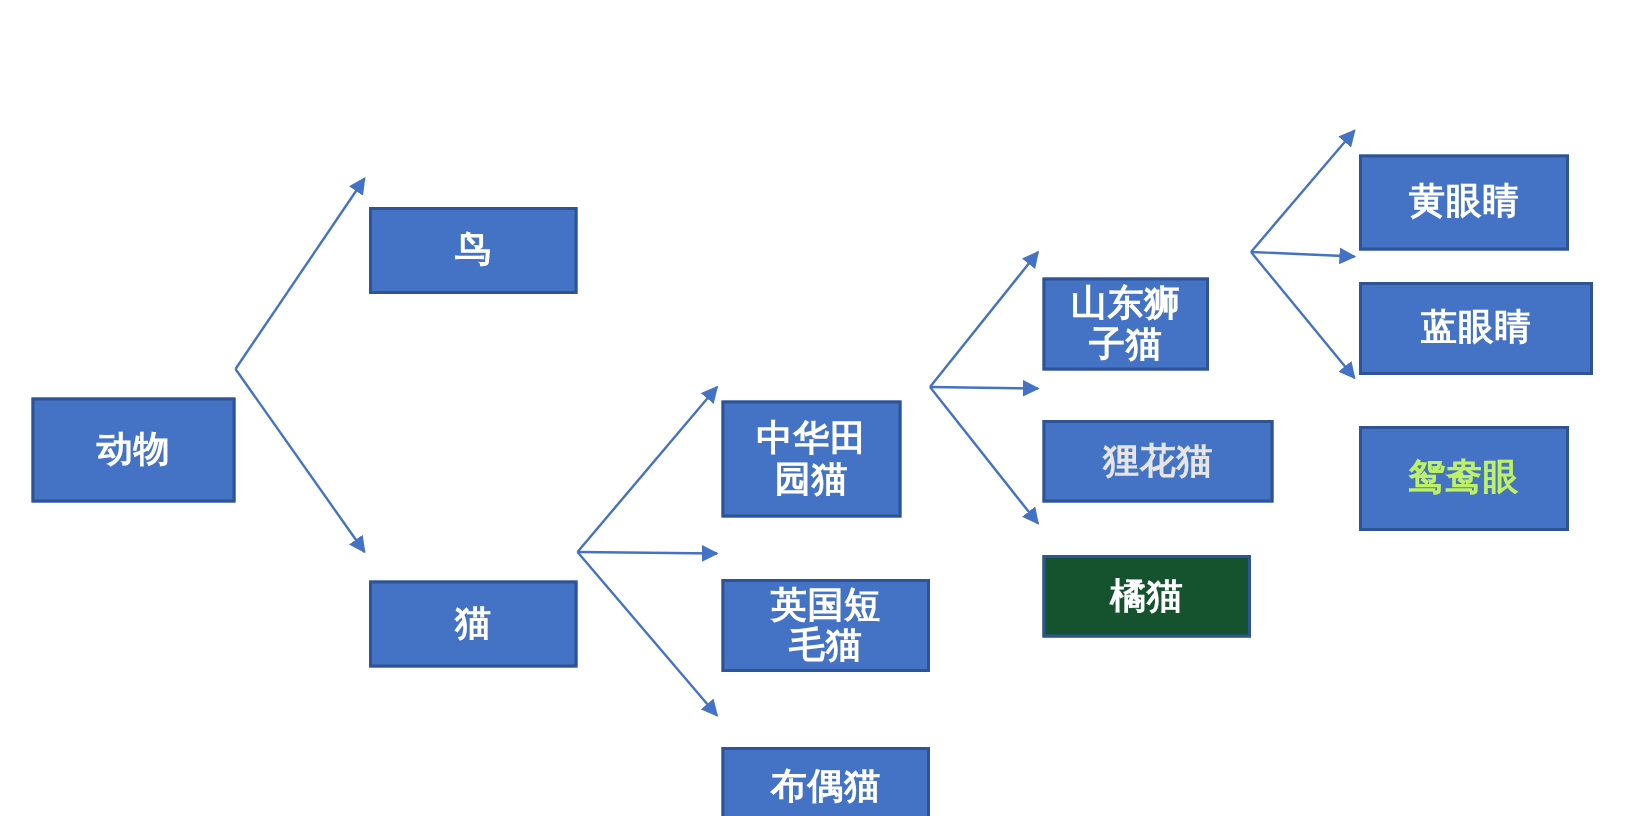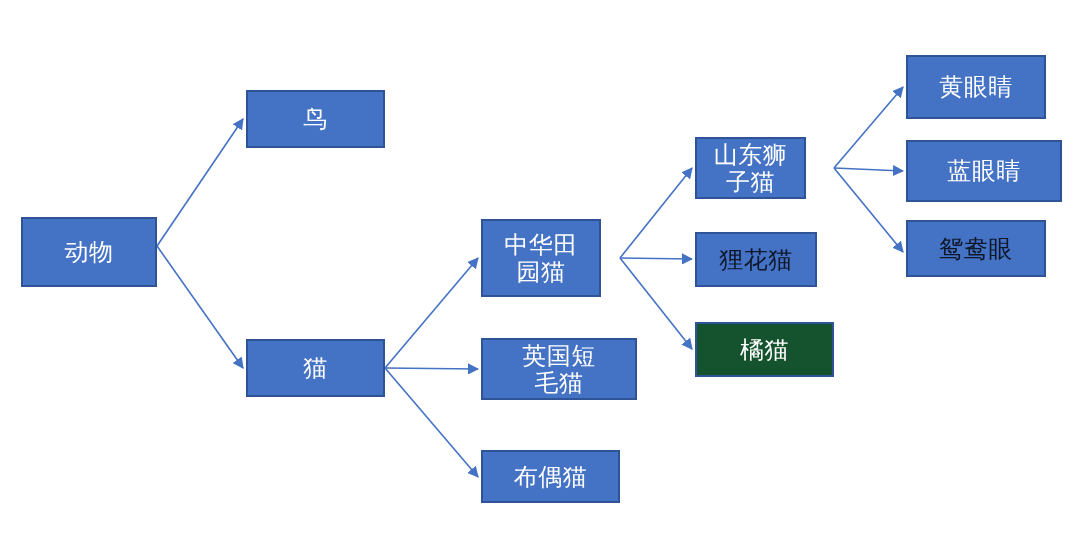--- a/index.html
+++ b/index.html
@@ -31,21 +31,22 @@
     background: #4472C4;
     border: 2px solid #2E5496;
     color: #FFFFFF;
     display: flex;
     align-items: center;
     justify-content: center;
     text-align: center;
     line-height: 1.14;
     letter-spacing: 0.5px;
     white-space: pre-line;
-    font-weight: 400;
+    font-weight: 700;
+    margin-top: 48px;
   }
 </style>
 </head>
 <body>
 
 <div id="canvas">
   <svg id="edges" width="1088" height="544" viewBox="0 0 1088 544" xmlns="http://www.w3.org/2000/svg">
       <defs>
         <marker id="arrowhead" viewBox="0 0 10 10" refX="9" refY="5" markerWidth="7" markerHeight="7" orient="auto-start-reverse" markerUnits="strokeWidth">
           <path d="M 0 0 L 10 5 L 0 10 z" fill="#4472C4"></path>
@@ -62,24 +63,24 @@
       <line x1="834" y1="168" x2="903" y2="87" stroke="#4472C4" stroke-width="1.6" marker-end="url(#arrowhead)"></line>
       <line x1="834" y1="168" x2="903" y2="171" stroke="#4472C4" stroke-width="1.6" marker-end="url(#arrowhead)"></line>
       <line x1="834" y1="168" x2="903" y2="252" stroke="#4472C4" stroke-width="1.6" marker-end="url(#arrowhead)"></line>
     </svg>
   <div id="nodes">
       <div class="node" style="left: 21px; top: 217px; width: 136px; height: 70px; font-size: 24px; background: rgb(68, 114, 196); border-color: rgb(46, 84, 150); color: rgb(255, 255, 255);">动物</div>
       <div class="node" style="left: 246px; top: 90px; width: 139px; height: 58px; font-size: 24px; background: rgb(68, 114, 196); border-color: rgb(46, 84, 150); color: rgb(255, 255, 255);">鸟</div>
       <div class="node" style="left: 246px; top: 339px; width: 139px; height: 58px; font-size: 24px; background: rgb(68, 114, 196); border-color: rgb(46, 84, 150); color: rgb(255, 255, 255);">猫</div>
       <div class="node" style="left: 481px; top: 219px; width: 120px; height: 78px; font-size: 24px; background: rgb(68, 114, 196); border-color: rgb(46, 84, 150); color: rgb(255, 255, 255);">中华田
 园猫</div>
-      <div class="node" style="left: 481px; top: 338px; width: 156px; height: 62px; font-size: 24px; background: rgb(68, 114, 196); border-color: rgb(46, 84, 150); color: rgb(255, 255, 255);">英国短
+      <div class="node" style="left: 481px; top: 338px; width: 139px; height: 62px; font-size: 24px; background: rgb(68, 114, 196); border-color: rgb(46, 84, 150); color: rgb(255, 255, 255);">英国短
 毛猫</div>
       <div class="node" style="left: 481px; top: 450px; width: 139px; height: 53px; font-size: 24px; background: rgb(68, 114, 196); border-color: rgb(46, 84, 150); color: rgb(255, 255, 255);">布偶猫</div>
       <div class="node" style="left: 695px; top: 137px; width: 111px; height: 62px; font-size: 24px; background: rgb(68, 114, 196); border-color: rgb(46, 84, 150); color: rgb(255, 255, 255);">山东狮
 子猫</div>
-      <div class="node" style="left: 695px; top: 232px; width: 122px; height: 55px; font-size: 24px; background: rgb(68, 114, 196); border-color: rgb(46, 84, 150); color: #0f172a;">狸花猫</div>
+      <div class="node" style="left: 695px; top: 232px; width: 154px; height: 55px; font-size: 24px; background: rgb(68, 114, 196); border-color: rgb(46, 84, 150); color: #e5e5e5;">狸花猫</div>
       <div class="node" style="left: 695px; top: 322px; width: 139px; height: 55px; font-size: 24px; background: #14532d; border-color: rgb(46, 84, 150); color: rgb(255, 255, 255);">橘猫</div>
       <div class="node" style="left: 906px; top: 55px; width: 140px; height: 64px; font-size: 24px; background: rgb(68, 114, 196); border-color: rgb(46, 84, 150); color: rgb(255, 255, 255);">黄眼睛</div>
       <div class="node" style="left: 906px; top: 140px; width: 156px; height: 62px; font-size: 24px; background: rgb(68, 114, 196); border-color: rgb(46, 84, 150); color: rgb(255, 255, 255);">蓝眼睛</div>
-      <div class="node" style="left: 906px; top: 220px; width: 140px; height: 57px; font-size: 24px; background: rgb(68, 114, 196); border-color: rgb(46, 84, 150); color: #0f172a;">鸳鸯眼</div>
+      <div class="node" style="left: 906px; top: 236px; width: 140px; height: 70px; font-size: 24px; background: rgb(68, 114, 196); border-color: rgb(46, 84, 150); color: #bef264;">鸳鸯眼</div>
     </div>
 </div>
 
 </body></html>

